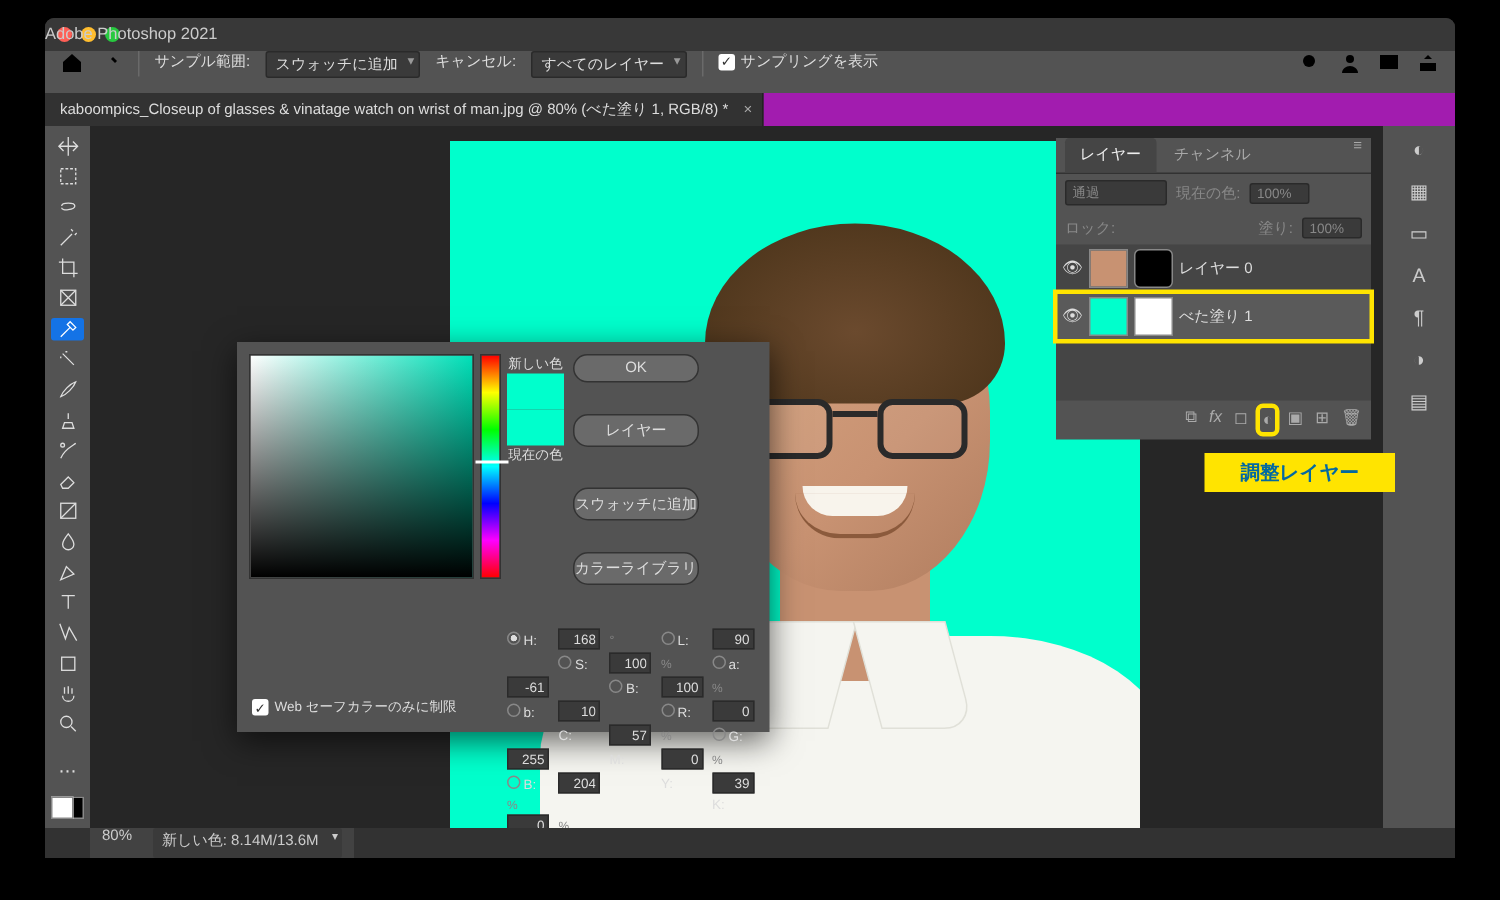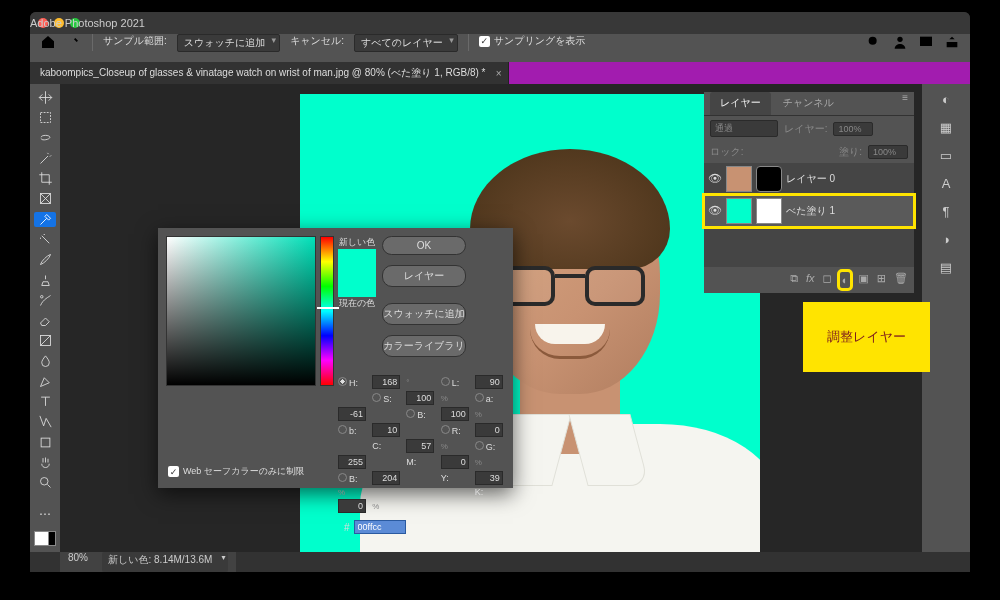--- a/index.html
+++ b/index.html
@@ -58,38 +58,38 @@
 .lp-row .lbl{color:#888}
 .lp-in{background:#3a3a3a;border:1px solid #2a2a2a;border-radius:2px;padding:1px 4px;font-size:9px;color:#888;min-width:40px}
 .lp-layers{background:#454545}
 .layer{display:flex;align-items:center;min-height:32px;padding:2px 4px;border-bottom:1px solid #3a3a3a;gap:4px}
 .layer.sel{background:#5a5a5a;outline:3px solid #ffe400;outline-offset:-1px}
 .eye{width:14px;font-size:11px;text-align:center}
 .thumb{width:26px;height:26px;border:1px solid #888;display:inline-block}
 .lp-foot{display:flex;justify-content:flex-end;gap:8px;padding:5px 6px;color:#aaa;font-size:11px}
 .lp-foot span{cursor:pointer}
 .adj-icon{outline:3px solid #ffe400;border-radius:2px;padding:2px}
-.callout{position:absolute;right:70px;top:302px;background:#ffe400;color:#7f1d1d;font-weight:normal;font-size:13px;padding:26px 24px}
+.callout{position:absolute;right:70px;top:302px;background:#ffe400;color:#0369a1;font-weight:bold;font-size:13px;padding:4px 24px}
 .statusbar{position:absolute;left:30px;bottom:0;height:20px;background:#424242;display:flex;font-size:10px;color:#ccc;padding:0 8px;gap:14px}
 .statusbar .ss{background:#3a3a3a;padding:1px 16px 1px 6px;border-radius:2px;position:relative}
 .statusbar .ss::after{content:"▾";position:absolute;right:3px;font-size:8px}
 
 .picker{position:absolute;top:144px;left:98px;width:355px;height:260px;background:#535353;box-shadow:0 6px 20px rgba(0,0,0,.6);font-size:10px;color:#ddd}
 .picker-title{height:22px;background:#424242;display:flex;align-items:center;justify-content:center;font-size:10px;border-bottom:1px solid #333}
 .picker-body{display:flex;padding:8px;gap:4px}
 .satbox{width:150px;height:150px;position:relative;border:1px solid #333;background:
   linear-gradient(to top, #000, transparent),
   linear-gradient(to right, #fff, #00e0b8)}
 .huebar{width:14px;height:150px;border:1px solid #333;background:linear-gradient(to bottom,#f00,#ff0,#0f0,#0ff,#00f,#f0f,#f00);position:relative}
 .huebar .ptr{position:absolute;left:-4px;width:22px;height:2px;background:#fff;top:70px}
 .picker-right{display:flex;flex-direction:column;gap:4px;flex:1}
 .pr-top{display:flex;gap:6px}
 .newold{display:flex;flex-direction:column;font-size:9px;align-items:center}
 .newold .sw{width:38px;height:24px}
-.pbtn{background:#6a6a6a;border:1px solid #333;border-radius:10px;padding:3px 0;width:84px;text-align:center;font-size:10px;margin-bottom:10px;cursor:pointer}
+.pbtn{background:#6a6a6a;border:1px solid #333;border-radius:10px;padding:3px 0;width:84px;text-align:center;font-size:10px;margin-bottom:21px;cursor:pointer}
 .fields{display:grid;grid-template-columns:auto 30px auto 30px auto;gap:2px 4px;font-size:9px;align-items:center;margin-top:4px}
 .fields input{width:28px;background:#3a3a3a;border:1px solid #2a2a2a;color:#ddd;font-size:9px;padding:1px 2px;text-align:right}
 .fields .u{color:#888;font-size:8px}
 .radio{width:9px;height:9px;border:1px solid #888;border-radius:50%;display:inline-block;margin-right:2px}
 .radio.on{background:radial-gradient(circle,#ddd 0 40%,transparent 45%)}
 .picker .hex-row{display:flex;align-items:center;gap:4px;margin:3px 0 0 6px}
 .picker .hex-row input{width:52px;background:#5b8bd6;border:1px solid #2a5aa0;color:#fff;font-size:9px;padding:1px 3px}
 .picker .ws{position:absolute;left:10px;bottom:10px;display:flex;align-items:center;font-size:9px}
 </style>
 </head>
@@ -382,21 +382,21 @@
   </div>
 
   <div class="layers-panel">
     <div class="lp-tabs">
       <div class="lp-tab active">レイヤー</div>
       <div class="lp-tab">チャンネル</div>
       <div class="lp-tab-more">≡</div>
     </div>
     <div class="lp-row">
       <span class="lp-in" style="width:68px">通過</span>
-      <span class="lbl">レイヤー:</span>
+      <span class="lbl">現在の色:</span>
       <span class="lp-in">100%</span>
     </div>
     <div class="lp-row">
       <span class="lbl">ロック:</span>
       <span style="flex:1"></span>
       <span class="lbl">塗り:</span>
       <span class="lp-in">100%</span>
     </div>
     <div class="lp-layers">
       <div class="layer">

